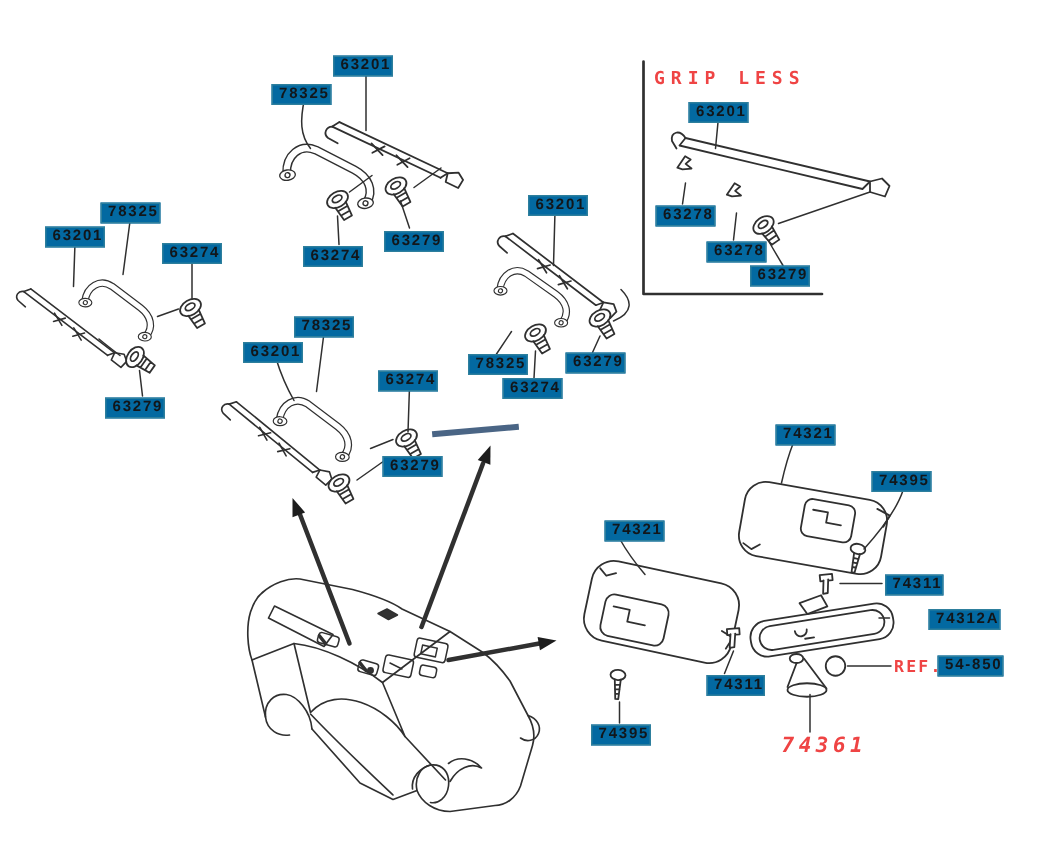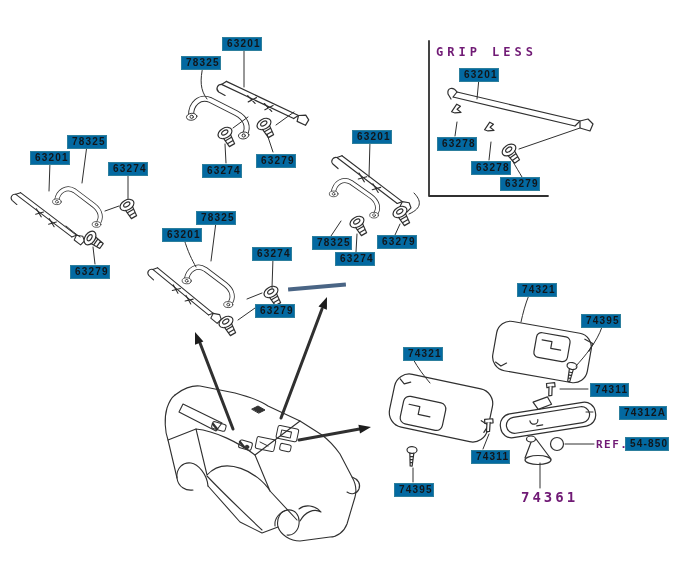--- a/index.html
+++ b/index.html
@@ -8,26 +8,26 @@
     font-family:"Liberation Sans", sans-serif;
   }
   #artwork{position:absolute;left:0;top:0;z-index:1;}
   .plabel{
     position:absolute;z-index:4;
     border:1.5px solid #2d7f9d;background:#0369a1;color:#12161a;
     font:bold 10px/10px "Liberation Sans", sans-serif;
     letter-spacing:1.2px;padding:1px 0 1px 4px;white-space:nowrap;
   }
   .freetext{
-    position:absolute;z-index:4;color:#701a75;white-space:nowrap;
+    position:absolute;z-index:4;color:#ef4444;white-space:nowrap;
     font-family:"DejaVu Sans Mono", monospace;
   }
   #gripless-title{left:436px;top:45px;font-size:12px;font-weight:bold;letter-spacing:4px;}
   #ref-prefix{left:596px;top:438px;font-size:11px;font-weight:bold;letter-spacing:1.5px;}
-  #mirror-base-label{left:521px;top:489px;font-size:14px;font-weight:bold;letter-spacing:3px;}
+  #mirror-base-label{left:521px;top:489px;font-size:14px;font-weight:bold;letter-spacing:3px;font-style:italic;}
   #watermark{
     position:absolute;z-index:3;left:203px;top:254px;width:300px;
     font-style:italic;font-weight:bold;font-size:42px;line-height:46px;
     font-family:"Liberation Sans", sans-serif;
     color:rgba(255,255,255,0.55);
     -webkit-text-stroke:2px rgba(158,163,168,0.8);
     text-shadow:0 0 1px rgba(150,155,160,0.5);
     letter-spacing:-1px;pointer-events:none;
   }
   #wm-streak{

